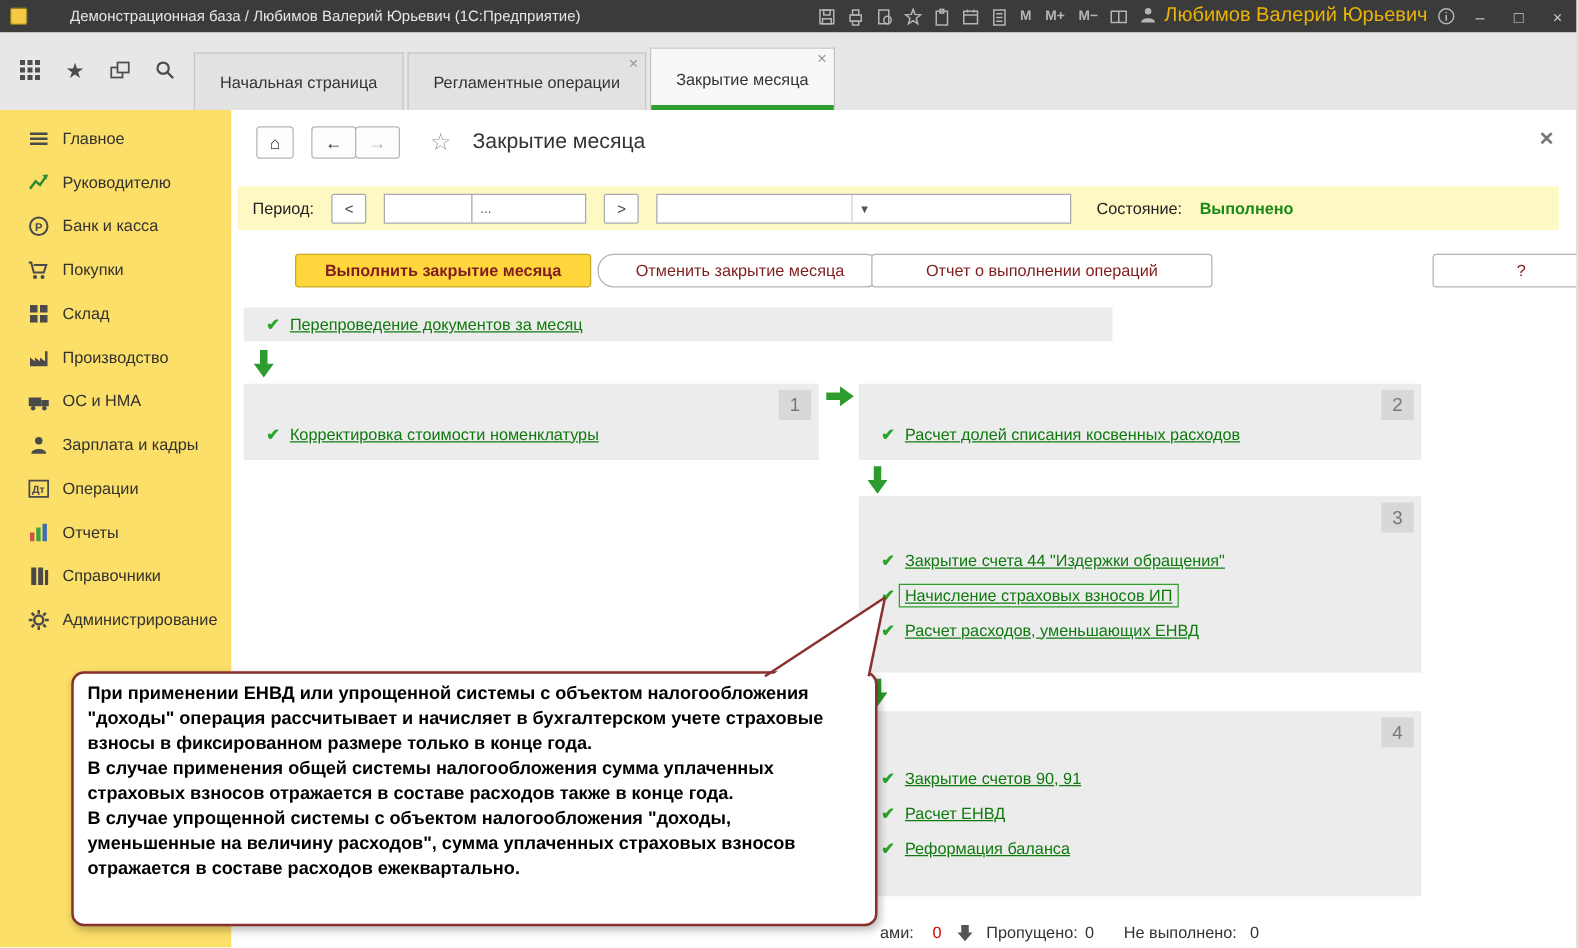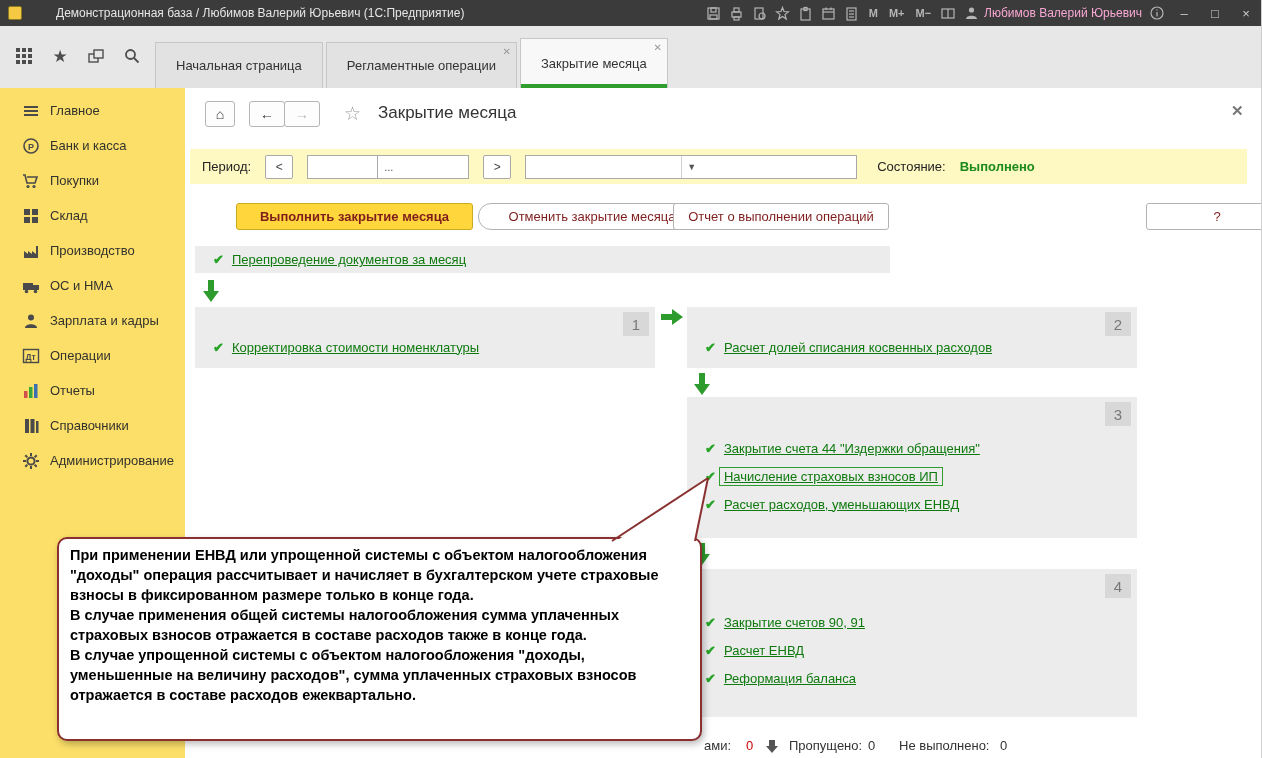--- a/index.html
+++ b/index.html
@@ -12,21 +12,21 @@
   
   .titlebar { position:absolute; left:0; top:0; width:1262px; height:26px;
     background:#3b3b3b; color:#ddd; font-size:12px; display:flex; align-items:center; }
   .titlebar .app-logo { width:14px; height:14px; background:#f6c944; border:1px solid #8a7a20;
     margin:0 8px 0 8px; border-radius:2px; }
   .titlebar .tb-title { color:#e6e6e6; white-space:nowrap; margin-left:26px;text-align:right; }
   .tb-right { position:absolute; right:4px; top:0; height:26px; display:flex; align-items:center; gap:7px; }
   .ti { width:16px; height:16px; display:inline-flex; align-items:center; justify-content:center; }
   .ti svg { display:block; }
   .mem { color:#b5b5b5; font-size:11px; font-weight:bold; padding:0 2px; }
-  .tb-user { display:flex; align-items:center; gap:5px; color:#f9a8d4; font-size:12px; }
+  .tb-user { display:flex; align-items:flex-start; gap:5px; color:#eab308; font-size:16px; }
   .winbtn { width:24px; height:22px; display:inline-flex; align-items:center; justify-content:center;
     color:#cccccc; font-size:13px; }
   
   .tabstrip { position:absolute; left:0; top:26px; width:1262px; height:62px; background:#e7e7e7; }
   .strip-icons { position:absolute; left:14px; top:20px; display:flex; gap:16px; align-items:center; }
   .strip-icons .si { width:20px; height:20px; display:inline-flex; align-items:center; justify-content:center; color:#4d4d4d; font-size:17px; }
   .tabs { position:absolute; left:155px; bottom:0; display:flex; align-items:flex-end; }
   .tab { position:relative; height:46px; padding:0 20px; display:flex; align-items:center;
     background:#e2e2e2; border:1px solid #c6c6c6; border-bottom:none; margin-right:3px;
     font-size:13px; color:#333; white-space:nowrap; }
@@ -217,20 +217,29 @@
           <svg width="18" height="18" viewBox="0 0 18 18" fill="#4a4a4a">
             <rect x="2" y="4" width="14" height="2"></rect>
             <rect x="2" y="8" width="14" height="2"></rect>
             <rect x="2" y="12" width="14" height="2"></rect>
           </svg>
         </span>
       <span>Главное</span>
     </div>
     <div class="side-item">
       <span class="sicon">
+          <svg width="18" height="18" viewBox="0 0 18 18" fill="none">
+            <polyline points="2,14 6.5,8 10,11 14.5,4.5" stroke="#2e8b2e" stroke-width="2"></polyline>
+            <polygon points="12,3 16.5,2.5 15,7" fill="#2e8b2e"></polygon>
+          </svg>
+        </span>
+      <span>Руководителю</span>
+    </div>
+    <div class="side-item">
+      <span class="sicon">
           <svg width="18" height="18" viewBox="0 0 18 18">
             <circle cx="9" cy="9" r="7" fill="none" stroke="#4a4a4a" stroke-width="1.6"></circle>
             <text x="6" y="12.5" font-size="9" font-weight="bold" fill="#4a4a4a" font-family="Liberation Sans">P</text>
           </svg>
         </span>
       <span>Банк и касса</span>
     </div>
     <div class="side-item">
       <span class="sicon">
           <svg width="18" height="18" viewBox="0 0 18 18" fill="none">
@@ -345,21 +354,21 @@
     <div class="combo" style="width:332px;">
       <span class="combo-text">Скворцов П. А. ИП</span>
       <span class="combo-dd">▼</span>
     </div>
     <span style="margin-left:6px;">Состояние:</span>
     <span class="state-ok">Выполнено</span>
   </div>
 
   <div class="btn primary" style="left:195px; top:203px; width:237px;">Выполнить закрытие месяца</div>
   <div class="btn" style="left:437px; top:203px; width:228px;border-radius:13px;">Отменить закрытие месяца</div>
-  <div class="btn" style="left:632px; top:203px; width:216px;">Отчет о выполнении операций</div>
+  <div class="btn" style="left:656px; top:203px; width:273px;">Отчет о выполнении операций</div>
   <div class="btn" style="left:1105px; top:203px; width:142px;">?</div>
 
   <div class="gray-bar">
     <span class="check">✔</span>
     <span class="link">Перепроведение документов за месяц</span>
   </div>
 
   <svg class="flow" style="left:203px; top:279px;" width="16" height="24" viewBox="0 0 16 22">
       <polygon points="5,0 11,0 11,11 16,11 8,22 0,11 5,11" fill="#2d9b2d"></polygon>
     </svg>

